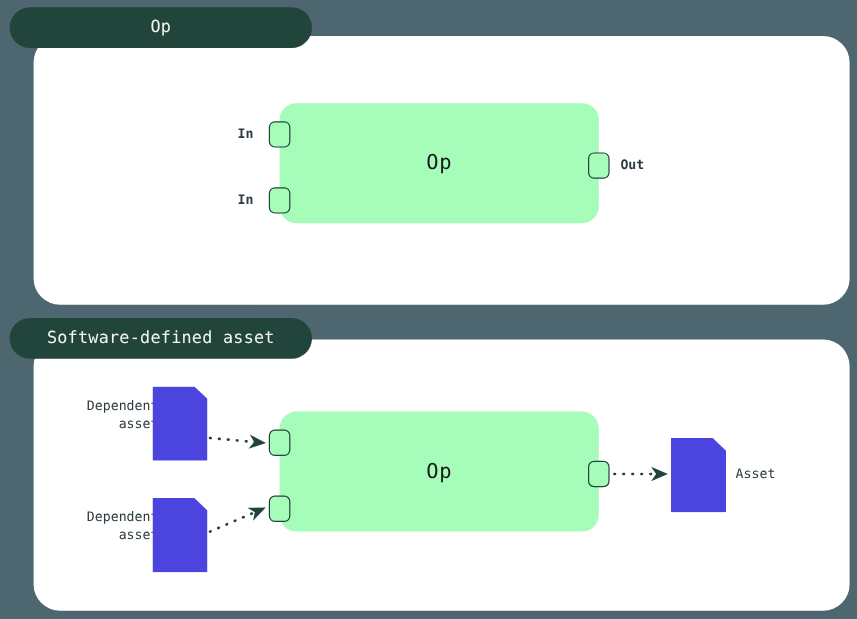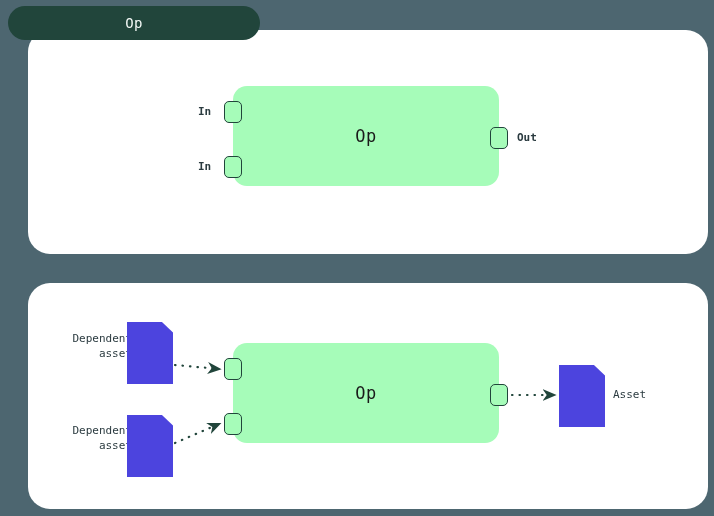--- a/index.html
+++ b/index.html
@@ -148,20 +148,23 @@
 
     <div class="port" style="left:490px; top:121px;"></div>
     <span class="port-label" style="left:517px; top:125px;">Out</span>
 
   </div>
 
   <div class="section" id="section-sda">
 
     <div class="section-panel"></div>
 
+    <div class="section-tab">
+      <span>Software-defined asset</span>
+    </div>
 
     <div class="op-block" style="left:233px; top:78px; width:266px; height:100px;">
       <span class="op-label">Op</span>
     </div>
 
     <div class="port" style="left:224px; top:93px;"></div>
     <div class="port" style="left:224px; top:148px;"></div>
 
     <div class="port" style="left:490px; top:119px;"></div>
 

